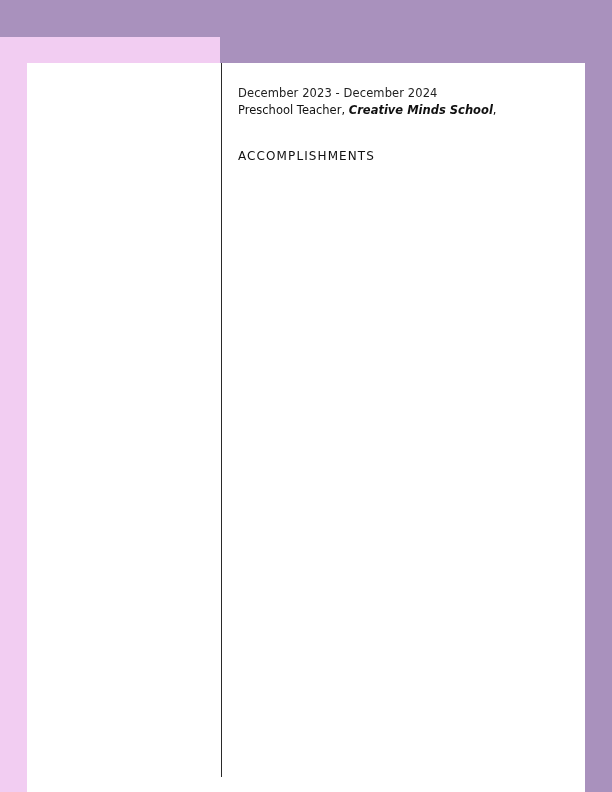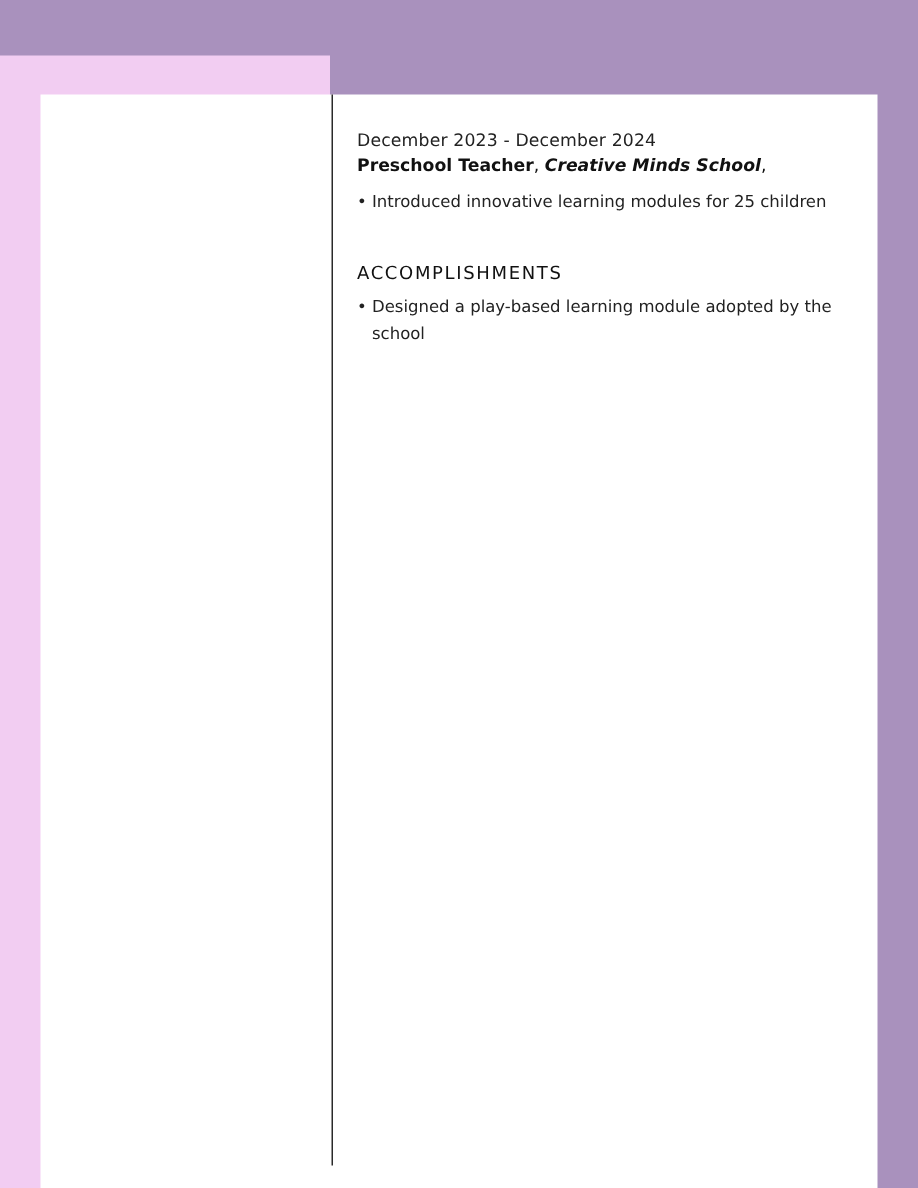--- a/index.html
+++ b/index.html
@@ -58,21 +58,21 @@
     letter-spacing: 0.1px;
     line-height: 16px;
   }
   .role-line {
     font-size: 11.5px;
     color: #111111;
     line-height: 17px;
     margin-top: 1px;
   }
   .role-line .role {
-    font-weight: bold;
+    font-weight: normal;
   }
   .role-line .company {
     font-weight: bold;
     font-style: italic;
     text-align: right;
   }
   .location-line {
     font-size: 11.5px;
     color: #222222;
     line-height: 16px;
@@ -119,23 +119,21 @@
   <div class="content">
 
     <div class="date-line">December 2023 - December 2024</div>
 
     <div class="role-line">
       <span class="role">Preschool Teacher</span><span>, </span><span class="company">Creative Minds School</span><span>,</span>
     </div>
 
 
     <ul class="bullets">
-      <li>Introduced innovative learning modules for 25 children</li>
     </ul>
 
     <div class="section-title">ACCOMPLISHMENTS</div>
 
     <ul class="bullets">
-      <li>Designed a play-based learning module adopted by the school</li>
     </ul>
 
   </div>
 </div>
 
 </body></html>

